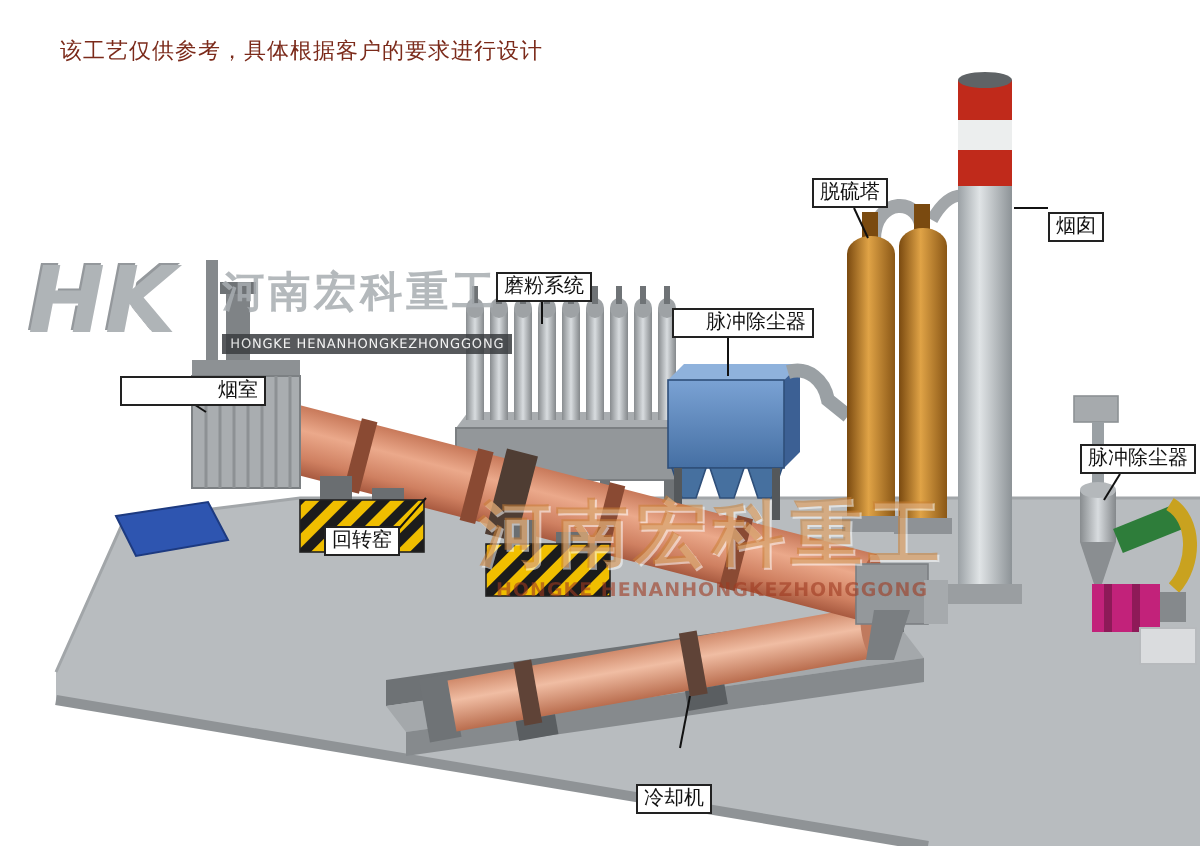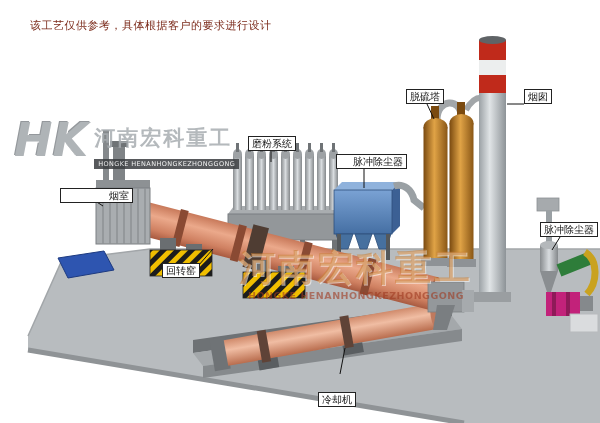--- a/index.html
+++ b/index.html
@@ -1,20 +1,20 @@
 <!DOCTYPE html>
 <html><head>
 <meta charset="utf-8">
 <style>
   html,body{margin:0;padding:0;}
   body{font-family:"DejaVu Sans","Liberation Sans",sans-serif;background:#fff;}
   .canvas{position:relative;width:600px;height:423px;background:#ffffff;overflow:hidden;}
   .scene{position:absolute;left:0;top:0;}
   .disclaimer{position:absolute;left:30px;top:18px;font-size:11px;color:#7b2a1a;letter-spacing:.5px;}
-  .logo{position:absolute;left:14px;top:110px;display:flex;align-items:flex-end;opacity:.85;}
+  .logo{position:absolute;left:14px;top:120px;display:flex;align-items:center;opacity:.85;gap:17px;}
   .logo-hk{font-size:46px;font-weight:bold;font-style:italic;color:#a2a7ab;line-height:60px;
            text-shadow:1px 1px 0 #fff,-1px -1px 0 #82878b;}
   .logo-right{margin-left:6px;margin-top:10px;}
   .logo-cn{font-size:21px;font-weight:bold;color:#a8adb1;letter-spacing:2px;line-height:26px;}
   .logo-en{display:inline-block;background:#3a3d40;color:#f2f2f2;font-size:6.5px;letter-spacing:.4px;
            padding:1px 4px;margin-top:3px;white-space:nowrap;}
   .watermark{position:absolute;left:228px;top:246px;width:256px;text-align:center;pointer-events:none;}
   .wm-cn{font-size:36px;font-weight:bold;color:rgba(203,128,52,.55);letter-spacing:3px;line-height:44px;
          text-shadow:1px 1px 0 rgba(255,255,255,.55);}
   .wm-en{font-size:9.5px;font-weight:bold;color:rgba(158,58,34,.6);letter-spacing:.5px;margin-top:0px;white-space:nowrap;}
@@ -235,18 +235,18 @@
 
   <div class="watermark">
     <div class="wm-cn">河南宏科重工</div>
     <div class="wm-en">HONGKE HENANHONGKEZHONGGONG</div>
   </div>
 
   <div class="callout" style="left:60px;top:188px;padding-left:48px;">烟室</div>
   <div class="callout" style="left:248px;top:136px;">磨粉系统</div>
   <div class="callout" style="left:336px;top:154px;padding-left:16px;">脉冲除尘器</div>
   <div class="callout" style="left:386px;top:89px;margin-left:20px;">脱硫塔</div>
-  <div class="callout" style="left:524px;top:89px;">烟囱</div>
+  <div class="callout" style="left:524px;top:106px;">烟囱</div>
   <div class="callout" style="left:540px;top:222px;">脉冲除尘器</div>
   <div class="callout" style="left:162px;top:263px;">回转窑</div>
   <div class="callout" style="left:318px;top:392px;">冷却机</div>
 
 </div>
 
 </body></html>

